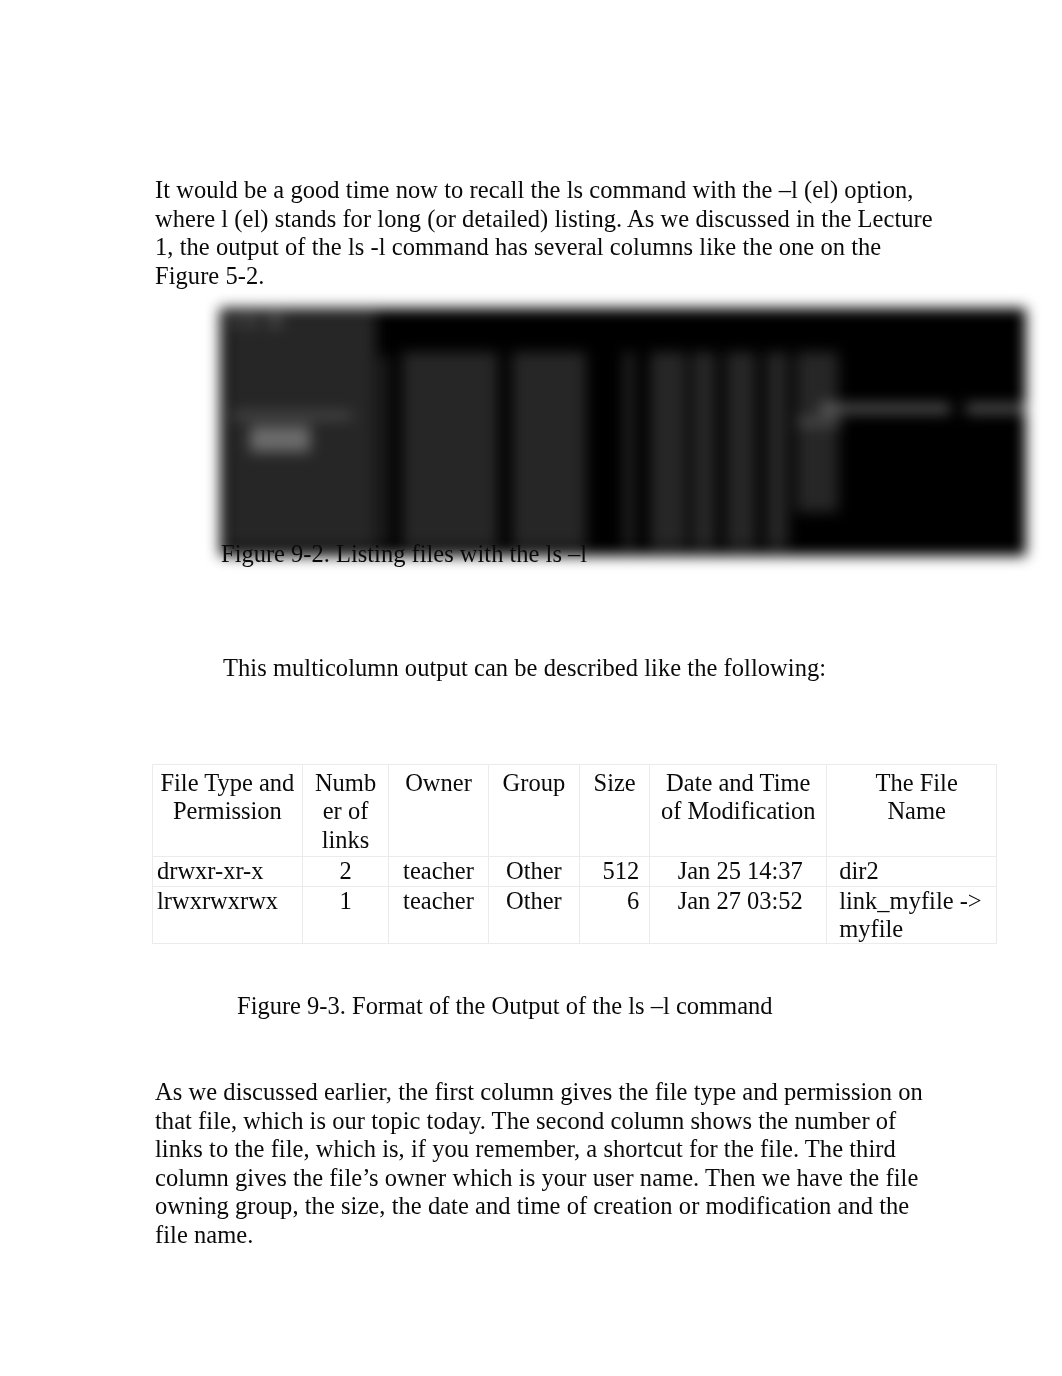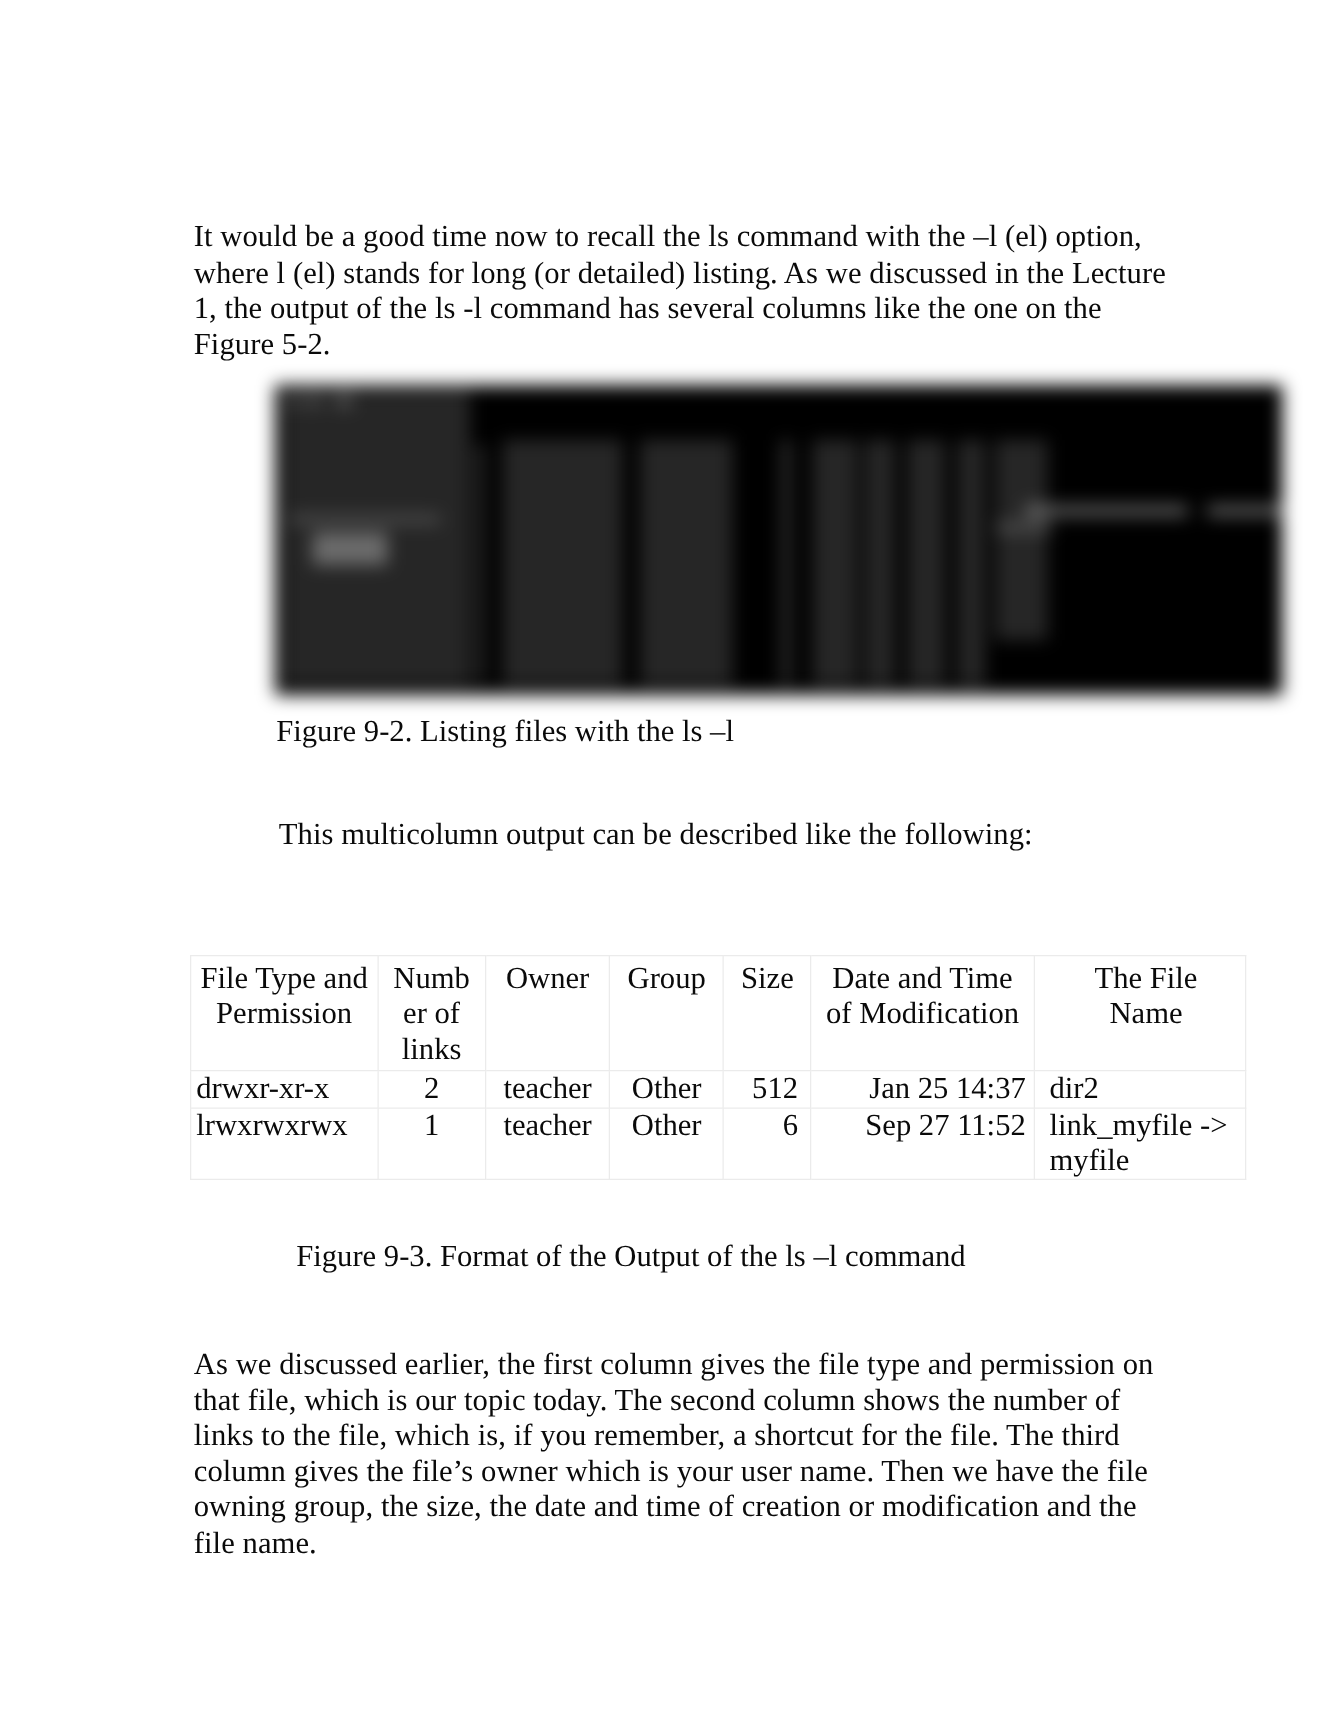--- a/index.html
+++ b/index.html
@@ -33,21 +33,21 @@
   .para-multi   { left: 155px; top: 654px;  width: 760px; text-indent: 68px; }
   .para-final   { left: 155px; top: 1078px; width: 775px; }
 
   .caption {
     position: absolute;
     font-size: 24.5px;
     line-height: 28.6px;
     color: #0a0a0a;
     white-space: pre-wrap;
   }
-  .caption-92 { left: 155px; top: 572px;  width: 790px; text-indent: 66px; }
+  .caption-92 { left: 155px; top: 540px;  width: 790px; text-indent: 66px; }
   .caption-93 { left: 171px; top: 992px;  width: 790px; text-indent: 66px; }
 
   
   .figure-wrap {
     position: absolute;
     left: 208px;
     top: 296px;
     width: 830px;
     height: 272px;
   }
@@ -106,21 +106,21 @@
   .c-size  { width: 66px;  }
   .c-date  { width: 190px; }
   .c-name  { width: 178px; }
 
   .hdr .c-name { padding-left: 16px; }
 
   .tbl .row td { padding-top: 0; padding-bottom: 0; }
   .a-center { text-align: center; }
   .a-right  { text-align: right; padding-right: 10px !important; }
   .cell-name { text-align: left; padding-left: 12px !important; }
-  .cell-date { text-align: right; padding-left: 10px !important; white-space: pre; }
+  .cell-date { text-align: center; padding-left: 10px !important; white-space: pre; }
   .cell-perm { text-align: left; padding-left: 4px !important; white-space: pre; }
 </style>
 </head>
 <body>
 
 <div class="page">
 
   <div class="para para-intro">It would be a good time now to recall the ls command with the –l (el) option, where l (el) stands for long (or detailed) listing. As we discussed in the Lecture 1, the output of the ls -l command has several columns like the one on the Figure 5-2.</div>
 
   <div class="figure-wrap">
@@ -172,21 +172,21 @@
         <td class="c-date  cell-date">Jan 25 14:37</td>
         <td class="c-name  cell-name">dir2</td>
       </tr>
 
       <tr class="row">
         <td class="c-perm  cell-perm">lrwxrwxrwx</td>
         <td class="c-links a-center">1</td>
         <td class="c-owner a-center">teacher</td>
         <td class="c-group a-center">Other</td>
         <td class="c-size  a-right">6</td>
-        <td class="c-date  cell-date">Sep 27 11:52</td>
+        <td class="c-date  cell-date">Jan 27 03:52</td>
         <td class="c-name  cell-name">link_myfile -&gt; myfile</td>
       </tr>
 
     </tbody>
   </table>
 
   <div class="caption caption-93">Figure 9-3. Format of the Output of the ls –l command</div>
 
   <div class="para para-final">As we discussed earlier, the first column gives the file type and permission on that file, which is our topic today. The second column shows the number of links to the file, which is, if you remember, a shortcut for the file. The third column gives the file’s owner which is your user name. Then we have the file owning group, the size, the date and time of creation or modification and the file name.</div>
 

